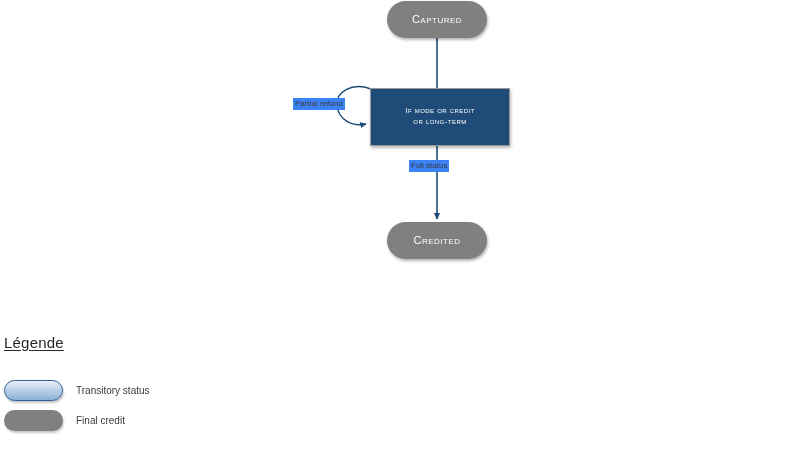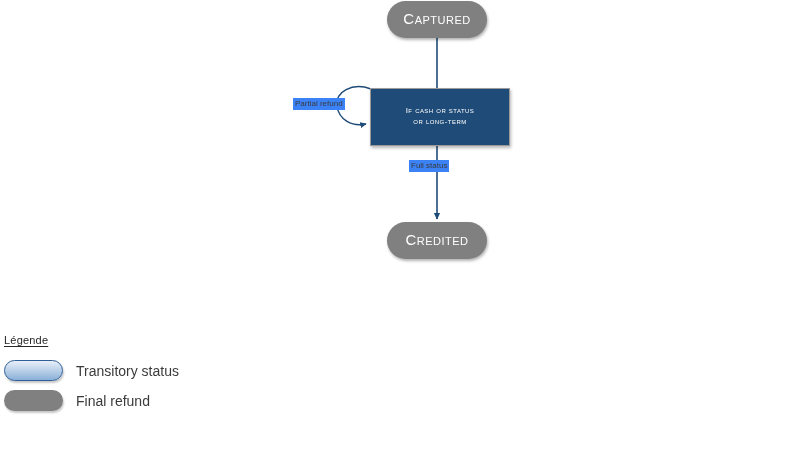--- a/index.html
+++ b/index.html
@@ -34,21 +34,21 @@
   }
   .node-pill {
     width: 100px;
     height: 37px;
     border-radius: 19px;
     background: #808080;
     color: #ffffff;
     box-shadow: 1px 2px 3px rgba(0, 0, 0, 0.30);
   }
   .node-pill .node-label {
-    font-size: 15px;
+    font-size: 11px;
     font-variant: small-caps;
     letter-spacing: 0.5px;
     font-weight: 400;
     line-height: 1.1;
   }
   #node-captured { left: 387px; top: 1px; }
   #node-credited { left: 387px; top: 222px; text-align: center; }
 
   .node-box {
     left: 370px;
@@ -81,25 +81,25 @@
   #label-full-refund   { left: 409px; top: 160px; }
 
   
   #legend {
     position: absolute;
     left: 4px;
     top: 334px;
     width: 260px;
   }
   #legend-title {
-    font-size: 11px;
+    font-size: 15px;
     color: #262626;
     text-decoration: underline;
     text-underline-offset: 2px;
-    margin-bottom: 11px;
+    margin-bottom: 26px;
     letter-spacing: 0.2px;
   }
   .legend-row {
     display: flex;
     align-items: center;
     height: 27px;
     margin-bottom: 3px;
   }
   .legend-swatch {
     width: 59px;
@@ -117,21 +117,21 @@
     border-radius: 11px;
     background: #808080;
     box-shadow: 1px 2px 2px rgba(0, 0, 0, 0.22);
   }
   .swatch-capture {
     background: #1f4b78;
     border: 1px solid #9a9a9a;
     box-shadow: 1px 2px 2px rgba(0, 0, 0, 0.22);
   }
   .legend-text {
-    font-size: 14px;
+    font-size: 10px;
     color: #3b3b3b;
     margin-left: 13px;
     white-space: nowrap;
   }
 </style>
 </head>
 <body>
 
 <svg id="canvas" viewBox="0 0 792 458" width="792" height="458" xmlns="http://www.w3.org/2000/svg">
   <defs>
@@ -148,21 +148,21 @@
 
   <line x1="437" y1="146" x2="437" y2="219" stroke="#1f4b78" stroke-width="1.6" marker-end="url(#arrow-navy)"></line>
 </svg>
 
 <div class="node node-pill" id="node-captured">
   <span class="node-label">Captured</span>
 </div>
 
 <div class="node node-box" id="node-capture-mode">
   <span class="node-label">
-    <span>If cash or status</span><br>
+    <span>If mode or credit</span><br>
     <span>or long-term</span>
   </span>
 </div>
 
 <div class="node node-pill" id="node-credited">
   <span class="node-label">Credited</span>
 </div>
 
 <div class="edge-label" id="label-partial-refund">Partial refund</div>
 <div class="edge-label" id="label-full-refund">Full status</div>
@@ -170,16 +170,16 @@
 <div id="legend">
   <div id="legend-title">Légende</div>
 
   <div class="legend-row">
     <div class="legend-swatch swatch-transitory"></div>
     <div class="legend-text">Transitory status</div>
   </div>
 
   <div class="legend-row">
     <div class="legend-swatch swatch-final"></div>
-    <div class="legend-text">Final refund</div>
+    <div class="legend-text">Final credit</div>
   </div>
 
 </div>
 
 </body></html>

